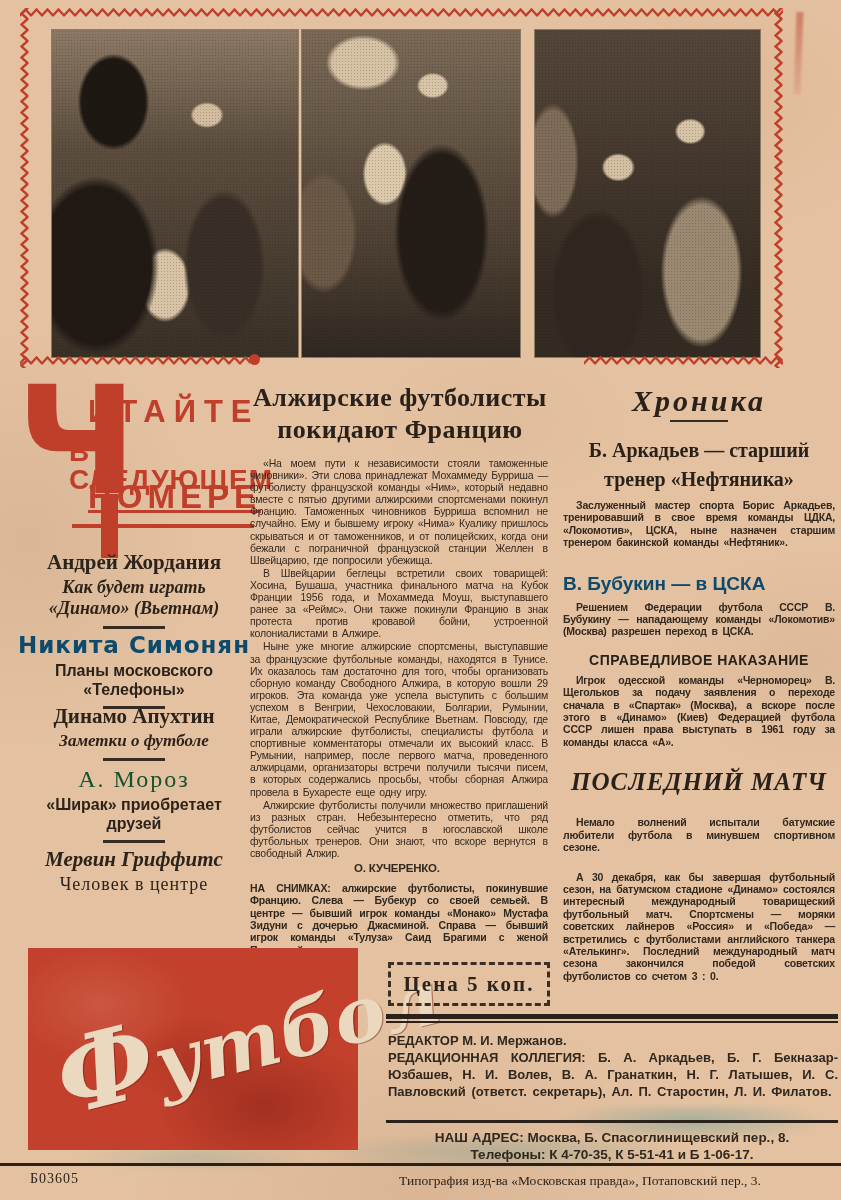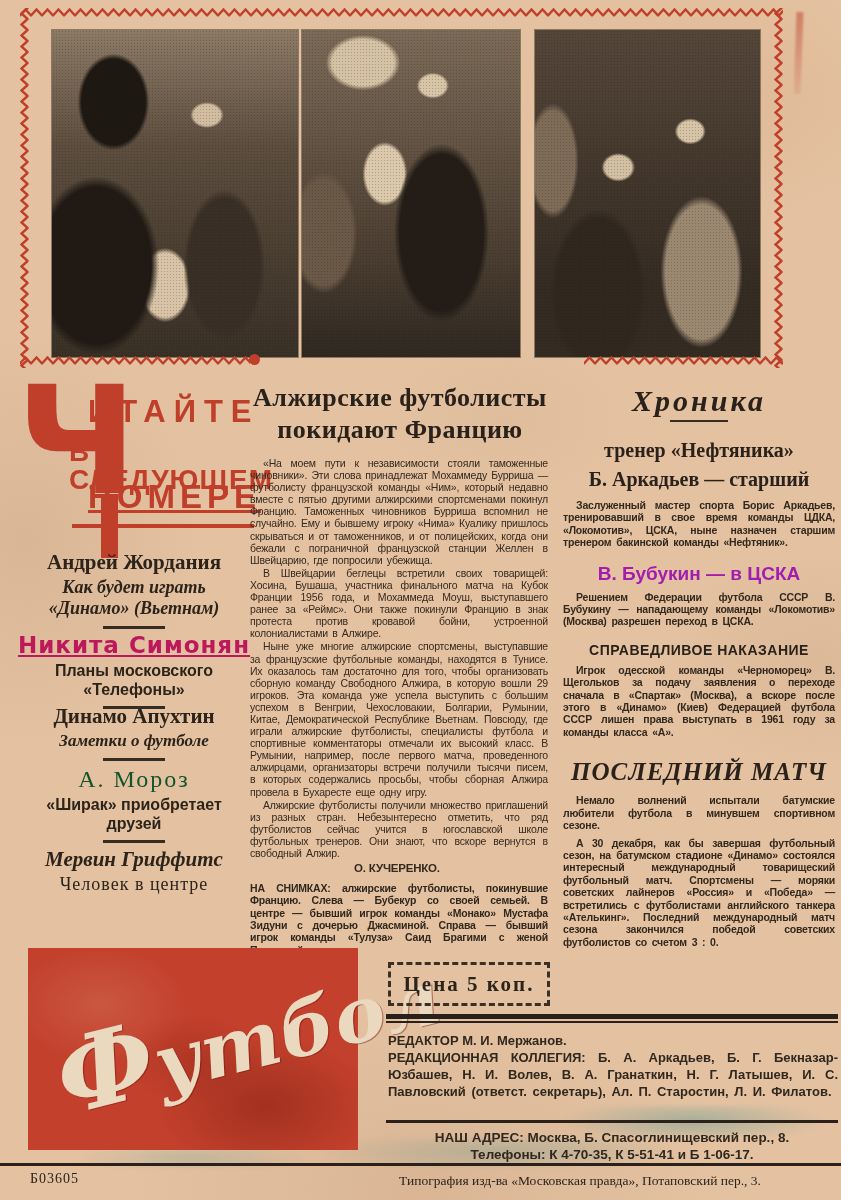--- a/index.html
+++ b/index.html
@@ -83,21 +83,21 @@
     font:700 28px/1 "Liberation Sans", sans-serif; letter-spacing:1px; }
   .rn-line3 { position:absolute; left:88px; top:480px; color:#bf3f2b;
     font:700 33px/1 "Liberation Sans", sans-serif; letter-spacing:5px;text-decoration:underline; }
   .rn-underline { position:absolute; left:72px; top:524px; width:182px; height:4px; background:#bf3f2b; }
   .rn-item { position:absolute; left:12px; width:244px; text-align:center; }
   .rn-item .t { display:block; width:216px; margin:3px auto 0; }
   .rn-sep { display:block; width:62px; height:3px; background:#362c22; margin:7px auto 0; }
   .it1 { top:550px; } .it2 { top:632px; } .it3 { top:704px; } .it4 { top:766px; } .it5 { top:847px; }
   .a-serif-b  { font:700 21px/24px "Liberation Serif", serif; color:#2c231b; }
   .t-serif-i  { font:italic 700 18px/21px "Liberation Serif", serif; color:#2c231b; }
-  .a-sans-r   { font:700 23px/26px "DejaVu Sans", sans-serif; color:#be185d; letter-spacing:1px;text-decoration:underline; }
+  .a-sans-r   { font:700 23px/26px "DejaVu Sans", sans-serif; color:#0c4a6e; letter-spacing:1px; }
   .t-sans-b   { font:700 16px/19px "Liberation Sans", sans-serif; color:#2c231b; }
   .t-serif-i2 { font:italic 700 17px/20px "Liberation Serif", serif; color:#2c231b; }
   .a-serif-r  { font:400 24px/26px "Liberation Serif", serif; color:#14532d; letter-spacing:2px; }
   .a-serif-bi { font:italic 700 21px/24px "Liberation Serif", serif; color:#2c231b; }
   .t-serif-r  { font:400 18px/21px "Liberation Serif", serif; color:#2c231b; letter-spacing:1px; }
 
   
   .article { position:absolute; left:250px; top:382px; width:300px; }
   .art-title { text-align:center; font:700 26px/32px "Liberation Serif", serif;
     color:#29211a; letter-spacing:.5px; }
@@ -110,30 +110,30 @@
   .art-caption { margin-top:7px; font:700 10.5px/12.3px "Liberation Sans", sans-serif;
     text-align:justify; word-spacing:3px; color:#30271e; }
 
   
   .chronicle { position:absolute; left:563px; top:384px; width:272px; }
   .chr-header { text-align:center; font:italic 700 30px/34px "Liberation Serif", serif;
     letter-spacing:3px; color:#29211a; }
   .chr-underline { width:58px; height:2px; background:#362c22; margin:2px auto 0; }
   .chr-t-serif { margin-top:14px; text-align:center;
     font:700 20px/29px "Liberation Serif", serif; color:#29211a; }
-  .chr-t-sans { margin-top:13px; text-align:center;
-    font:700 19px/24px "Liberation Sans", sans-serif; color:#a21caf; }
+  .chr-t-sans { margin-top:23px; text-align:left;
+    font:700 19px/24px "Liberation Sans", sans-serif; color:#0c4a6e; }
   .chr-t-caps { margin-top:13px; text-align:center;
     font:700 14px/18px "Liberation Sans", sans-serif; letter-spacing:.5px; color:#29211a; }
   .chr-body { margin-top:5px; font:700 10.5px/12.4px "Liberation Sans", sans-serif;
     letter-spacing:-.2px; text-align:justify; color:#33281e; }
   .chr-body, .chr-p { text-indent:13px; word-spacing:2px; }
   .chr-feature-title { margin-top:17px; text-align:center;
     font:italic 700 25px/34px "Liberation Serif", serif; letter-spacing:1px; color:#29211a; }
-  .chr-p { margin-top:5px; font:700 10.5px/12.4px "Liberation Sans", sans-serif;
+  .chr-p { margin-top:17px; font:700 10.5px/12.4px "Liberation Sans", sans-serif;
     letter-spacing:-.2px; text-align:justify; color:#33281e; }
 
   
   .logo-box { position:absolute; left:28px; top:948px; width:330px; height:202px;
     background-color:#c2402c;
     background-image:
       radial-gradient(150px 95px at 72% 78%, rgba(110,22,12,.38), transparent 72%),
       radial-gradient(130px 85px at 22% 28%, rgba(255,225,195,.14), transparent 70%),
       radial-gradient(90px 60px at 50% 55%, rgba(110,22,12,.22), transparent 75%); }
   .logo-script { position:absolute; left:26px; top:46px; width:290px;
@@ -252,22 +252,22 @@
     <div class="art-byline">О. КУЧЕРЕНКО.</div>
     <div class="art-caption">НА СНИМКАХ: алжирские футболисты, покинувшие Францию. Слева — Бубекур со своей семьей. В центре — бывший игрок команды «Монако» Мустафа Зидуни с дочерью Джасминой. Справа — бывший игрок команды «Тулуза» Саид Брагими с женой Пьереттой.</div>
   </div>
 </main>
 
 <section class="chronicle">
   <div class="chr-header">Хроника</div>
   <div class="chr-underline"></div>
 
   <h2 class="chr-t-serif">
+    <span style="display:block">Б. Аркадьев — старший</span>
     <span style="display:block">тренер «Нефтяника»</span>
-    <span style="display:block">Б. Аркадьев — старший</span>
   </h2>
   <p class="chr-body">Заслуженный мастер спорта Борис Аркадьев, тренировавший в свое время команды ЦДКА, «Локомотив», ЦСКА, ныне назначен старшим тренером бакинской команды «Нефтяник».</p>
 
   <h2 class="chr-t-sans">В. Бубукин — в ЦСКА</h2>
   <p class="chr-body">Решением Федерации футбола СССР В. Бубукину — нападающему команды «Локомотив» (Москва) разрешен переход в ЦСКА.</p>
 
   <h2 class="chr-t-caps">СПРАВЕДЛИВОЕ НАКАЗАНИЕ</h2>
   <p class="chr-body">Игрок одесской команды «Черноморец» В. Щегольков за подачу заявления о переходе сначала в «Спартак» (Москва), а вскоре после этого в «Динамо» (Киев) Федерацией футбола СССР лишен права выступать в 1961 году за команды класса «А».</p>
 
   <h2 class="chr-feature-title">

